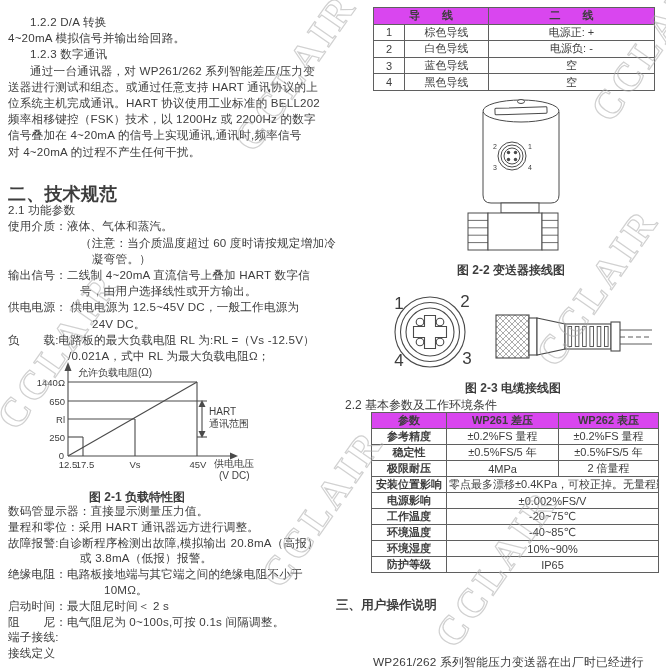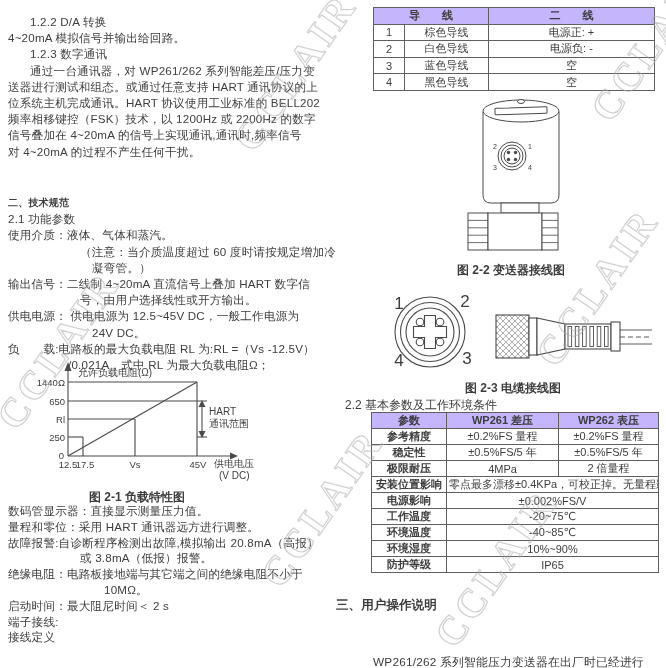--- a/index.html
+++ b/index.html
@@ -12,21 +12,21 @@
   .i22{padding-left:22px;} .i28{padding-left:28px;} .i60{padding-left:60px;}
   .i72{padding-left:72px;} .i84{padding-left:84px;} .i96{padding-left:96px;}
   .caption{font-weight:bold;font-size:12px;text-align:center;white-space:nowrap;}
   .headline{font-weight:bold;font-size:12.6px;white-space:nowrap;}
   .subhead{font-size:12px;white-space:nowrap;}
   table{border-collapse:collapse;table-layout:fixed;}
   td{border:1px solid #5f5f5f;text-align:center;font-size:11px;padding:0 2px;
      overflow:hidden;white-space:nowrap;}
   .wiretab td{height:15.6px;}
   .paramtab td{height:14.9px;}
-  .thead td{background:#c4b5fd;font-weight:bold;}
+  .thead td{background:#d946ef;font-weight:bold;}
   .paramtab td:first-child{font-weight:bold;}
   .wm{position:absolute;z-index:6;pointer-events:none;
       font-family:"Liberation Serif","DejaVu Serif",serif;font-weight:bold;
       font-size:40px;letter-spacing:4px;color:transparent;
       -webkit-text-stroke:1.2px rgba(170,170,170,0.55);
       transform:translate(-50%,-50%) rotate(-55deg);white-space:nowrap;}
   svg text{font-family:"Liberation Sans","DejaVu Sans",sans-serif;fill:#3d3d3d;}
   .serifnum{font-family:"Liberation Serif","DejaVu Serif",serif;}
 </style>
 </head>
@@ -47,21 +47,21 @@
     <div class="ln i22">1.2.3 数字通讯</div>
     <div class="ln i22">通过一台通讯器，对 WP261/262 系列智能差压/压力变</div>
     <div class="ln">送器进行测试和组态。或通过任意支持 HART 通讯协议的上</div>
     <div class="ln">位系统主机完成通讯。HART 协议使用工业标准的 BELL202</div>
     <div class="ln">频率相移键控（FSK）技术，以 1200Hz 或 2200Hz 的数字</div>
     <div class="ln">信号叠加在 4~20mA 的信号上实现通讯,通讯时,频率信号</div>
     <div class="ln">对 4~20mA 的过程不产生任何干扰。</div>
   </div>
 
   <div class="abs" style="left:8px;top:186px;width:330px;">
-    <div class="ln bold" style="font-size:10px;margin-top:9px;">二、技术规范</div>
+    <div class="ln bold" style="font-size:18px;">二、技术规范</div>
     <div class="ln">2.1 功能参数</div>
     <div class="ln">使用介质：液体、气体和蒸汽。</div>
     <div class="ln i72">（注意：当介质温度超过 60 度时请按规定增加冷</div>
     <div class="ln i84">凝弯管。）</div>
     <div class="ln">输出信号：二线制 4~20mA 直流信号上叠加 HART 数字信</div>
     <div class="ln i72">号，由用户选择线性或开方输出。</div>
     <div class="ln">供电电源： 供电电源为 12.5~45V DC，一般工作电源为</div>
     <div class="ln i84">24V DC。</div>
     <div class="ln">负　　载:电路板的最大负载电阻 RL 为:RL =（Vs -12.5V）</div>
     <div class="ln i60">/0.021A，式中 RL 为最大负载电阻Ω；</div>
@@ -106,20 +106,21 @@
   <div class="abs caption" style="left:8px;top:489px;width:258px;">图 2-1 负载特性图</div>
 
   <div class="abs lh158" style="left:8px;top:503px;width:330px;">
     <div class="ln">数码管显示器：直接显示测量压力值。</div>
     <div class="ln">量程和零位：采用 HART 通讯器远方进行调整。</div>
     <div class="ln">故障报警:自诊断程序检测出故障,模拟输出 20.8mA（高报）</div>
     <div class="ln i72">或 3.8mA（低报）报警。</div>
     <div class="ln">绝缘电阻：电路板接地端与其它端之间的绝缘电阻不小于</div>
     <div class="ln i96">10MΩ。</div>
     <div class="ln">启动时间：最大阻尼时间＜ 2 s</div>
+    <div class="ln">阻　　尼：电气阻尼为 0~100s,可按 0.1s 间隔调整。</div>
     <div class="ln">端子接线:</div>
     <div class="ln">接线定义</div>
   </div>
 
   <table class="abs wiretab" style="left:373px;top:7px;width:281px;">
     <colgroup>
         <col style="width:31px">
         <col style="width:84px">
         <col style="width:166px">
       </colgroup>

